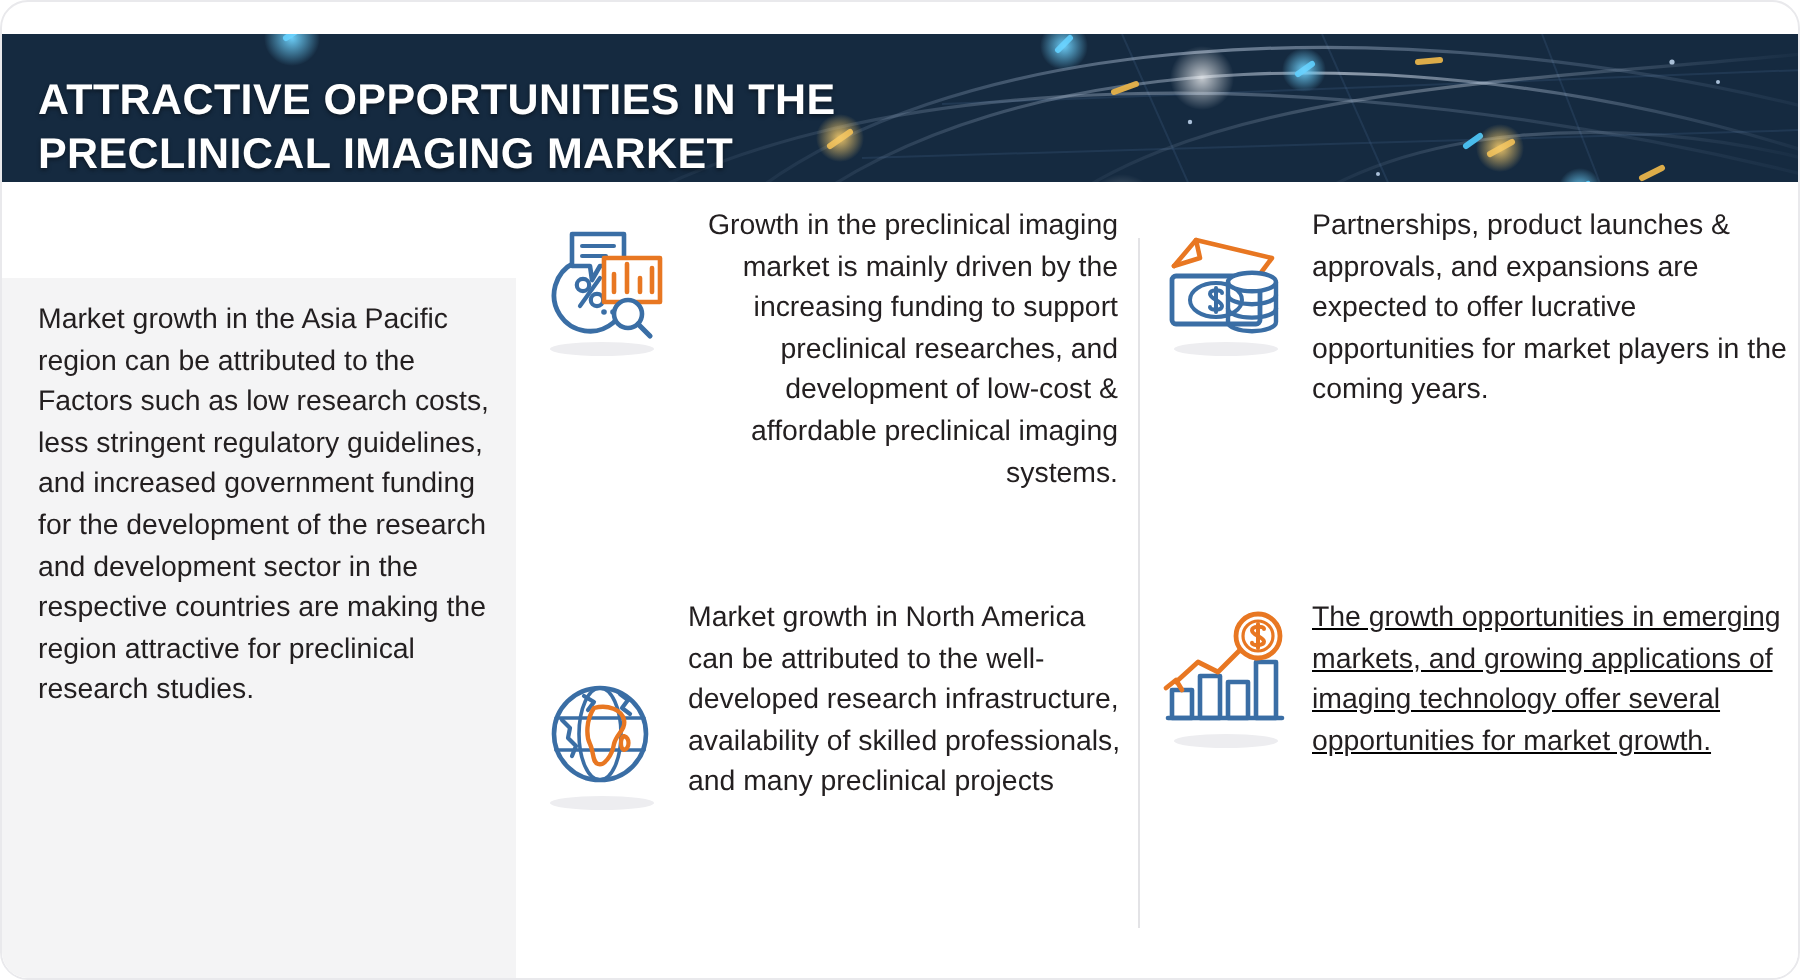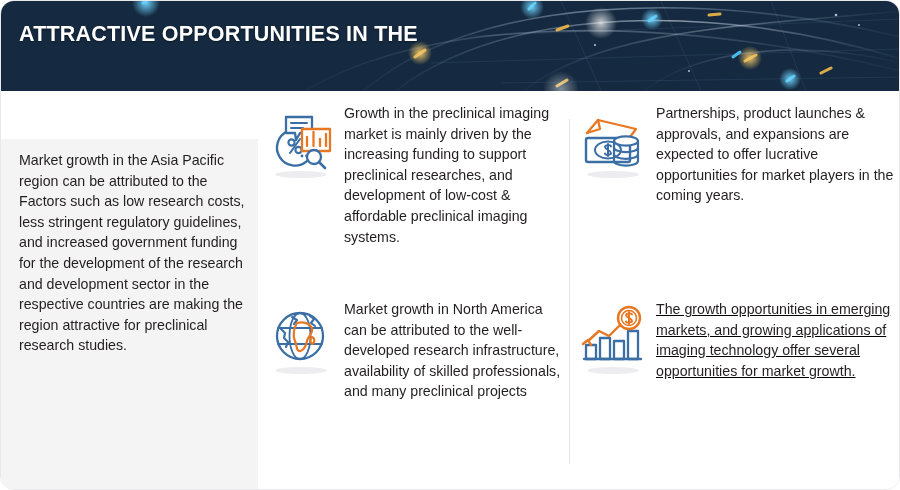--- a/index.html
+++ b/index.html
@@ -21,21 +21,21 @@
     box-sizing: border-box;
     border-radius: 14px;
     overflow: hidden;
     background: #ffffff;
     border: 1px solid #e9e9ec;
   }
 
   
   .header {
     position: absolute;
-    left: 0; top: 0;
+    left: 0; top: 16px;
     width: 900px;
     height: 90px;
     background:
       radial-gradient(ellipse 420px 150px at 72% 30%, rgba(30,70,120,0.55) 0%, rgba(18,40,70,0) 70%),
       linear-gradient(100deg, #16263a 0%, #17293f 22%, #15304c 45%, #123css 60%, #102a45 75%, #0e2238 100%);
     background-color: #152a40;
     overflow: hidden;
   }
   .header-svg {
     position: absolute;
@@ -111,40 +111,40 @@
     background: #e3e3e6;
   }
 
   .cell {
     position: absolute;
     display: flex;
     align-items: flex-start;
   }
   .cell-r1c1 { left: 0px;   top: 12px;  width: 311px; }
   .cell-r1c2 { left: 312px; top: 12px;  width: 331px; }
-  .cell-r2c1 { left: 0px;   top: 208px; width: 311px; }
+  .cell-r2c1 { left: 0px;   top: 208px; width: 311px; align-items: flex-end; }
   .cell-r2c2 { left: 312px; top: 208px; width: 331px; text-decoration: underline; }
 
   .cell-icon {
     flex: 0 0 auto;
     width: 68px;
     height: 68px;
     margin-left: 8px;
     margin-top: 4px;
     position: relative;
   }
   .cell-text {
     flex: 1 1 auto;
     color: #231f20;
     font-size: 14.2px;
     line-height: 20.6px;
     padding-left: 10px;
     padding-right: 6px;
   }
-  .cell-r1c1 .cell-text { padding-right: 10px; }
+  .cell-r1c1 .cell-text { padding-right: 10px; text-align: right; }
   .cell-r2c1 .cell-text { padding-right: 2px; }
 
   .icon-shadow {
     position: absolute;
     left: 9px;
     bottom: -3px;
     width: 52px;
     height: 7px;
     border-radius: 50%;
     background: #ededf0;
@@ -228,20 +228,21 @@
       <g fill="#cfe6ff" opacity="0.8">
         <circle cx="835" cy="14" r="1.3"></circle>
         <circle cx="858" cy="24" r="1"></circle>
         <circle cx="594" cy="44" r="1.1"></circle>
         <circle cx="688" cy="70" r="1"></circle>
       </g>
     </svg>
 
     <div class="header-title">
       <span class="line">ATTRACTIVE OPPORTUNITIES IN THE</span>
+      <span class="line">PRECLINICAL IMAGING MARKET</span>
     </div>
   </div>
 
   <div class="body">
 
     <div class="left-panel">
       <div class="left-text">Market growth in the Asia Pacific region can be attributed to the Factors such as low research costs, less stringent regulatory guidelines, and increased government funding for the development of the research and development sector in the respective countries are making the region attractive for preclinical research studies.</div>
 
       <svg class="watermark" viewBox="0 0 122 118">
         <g fill="none" stroke="#d6d8dd" stroke-width="3.2" stroke-linecap="round" stroke-linejoin="round">

